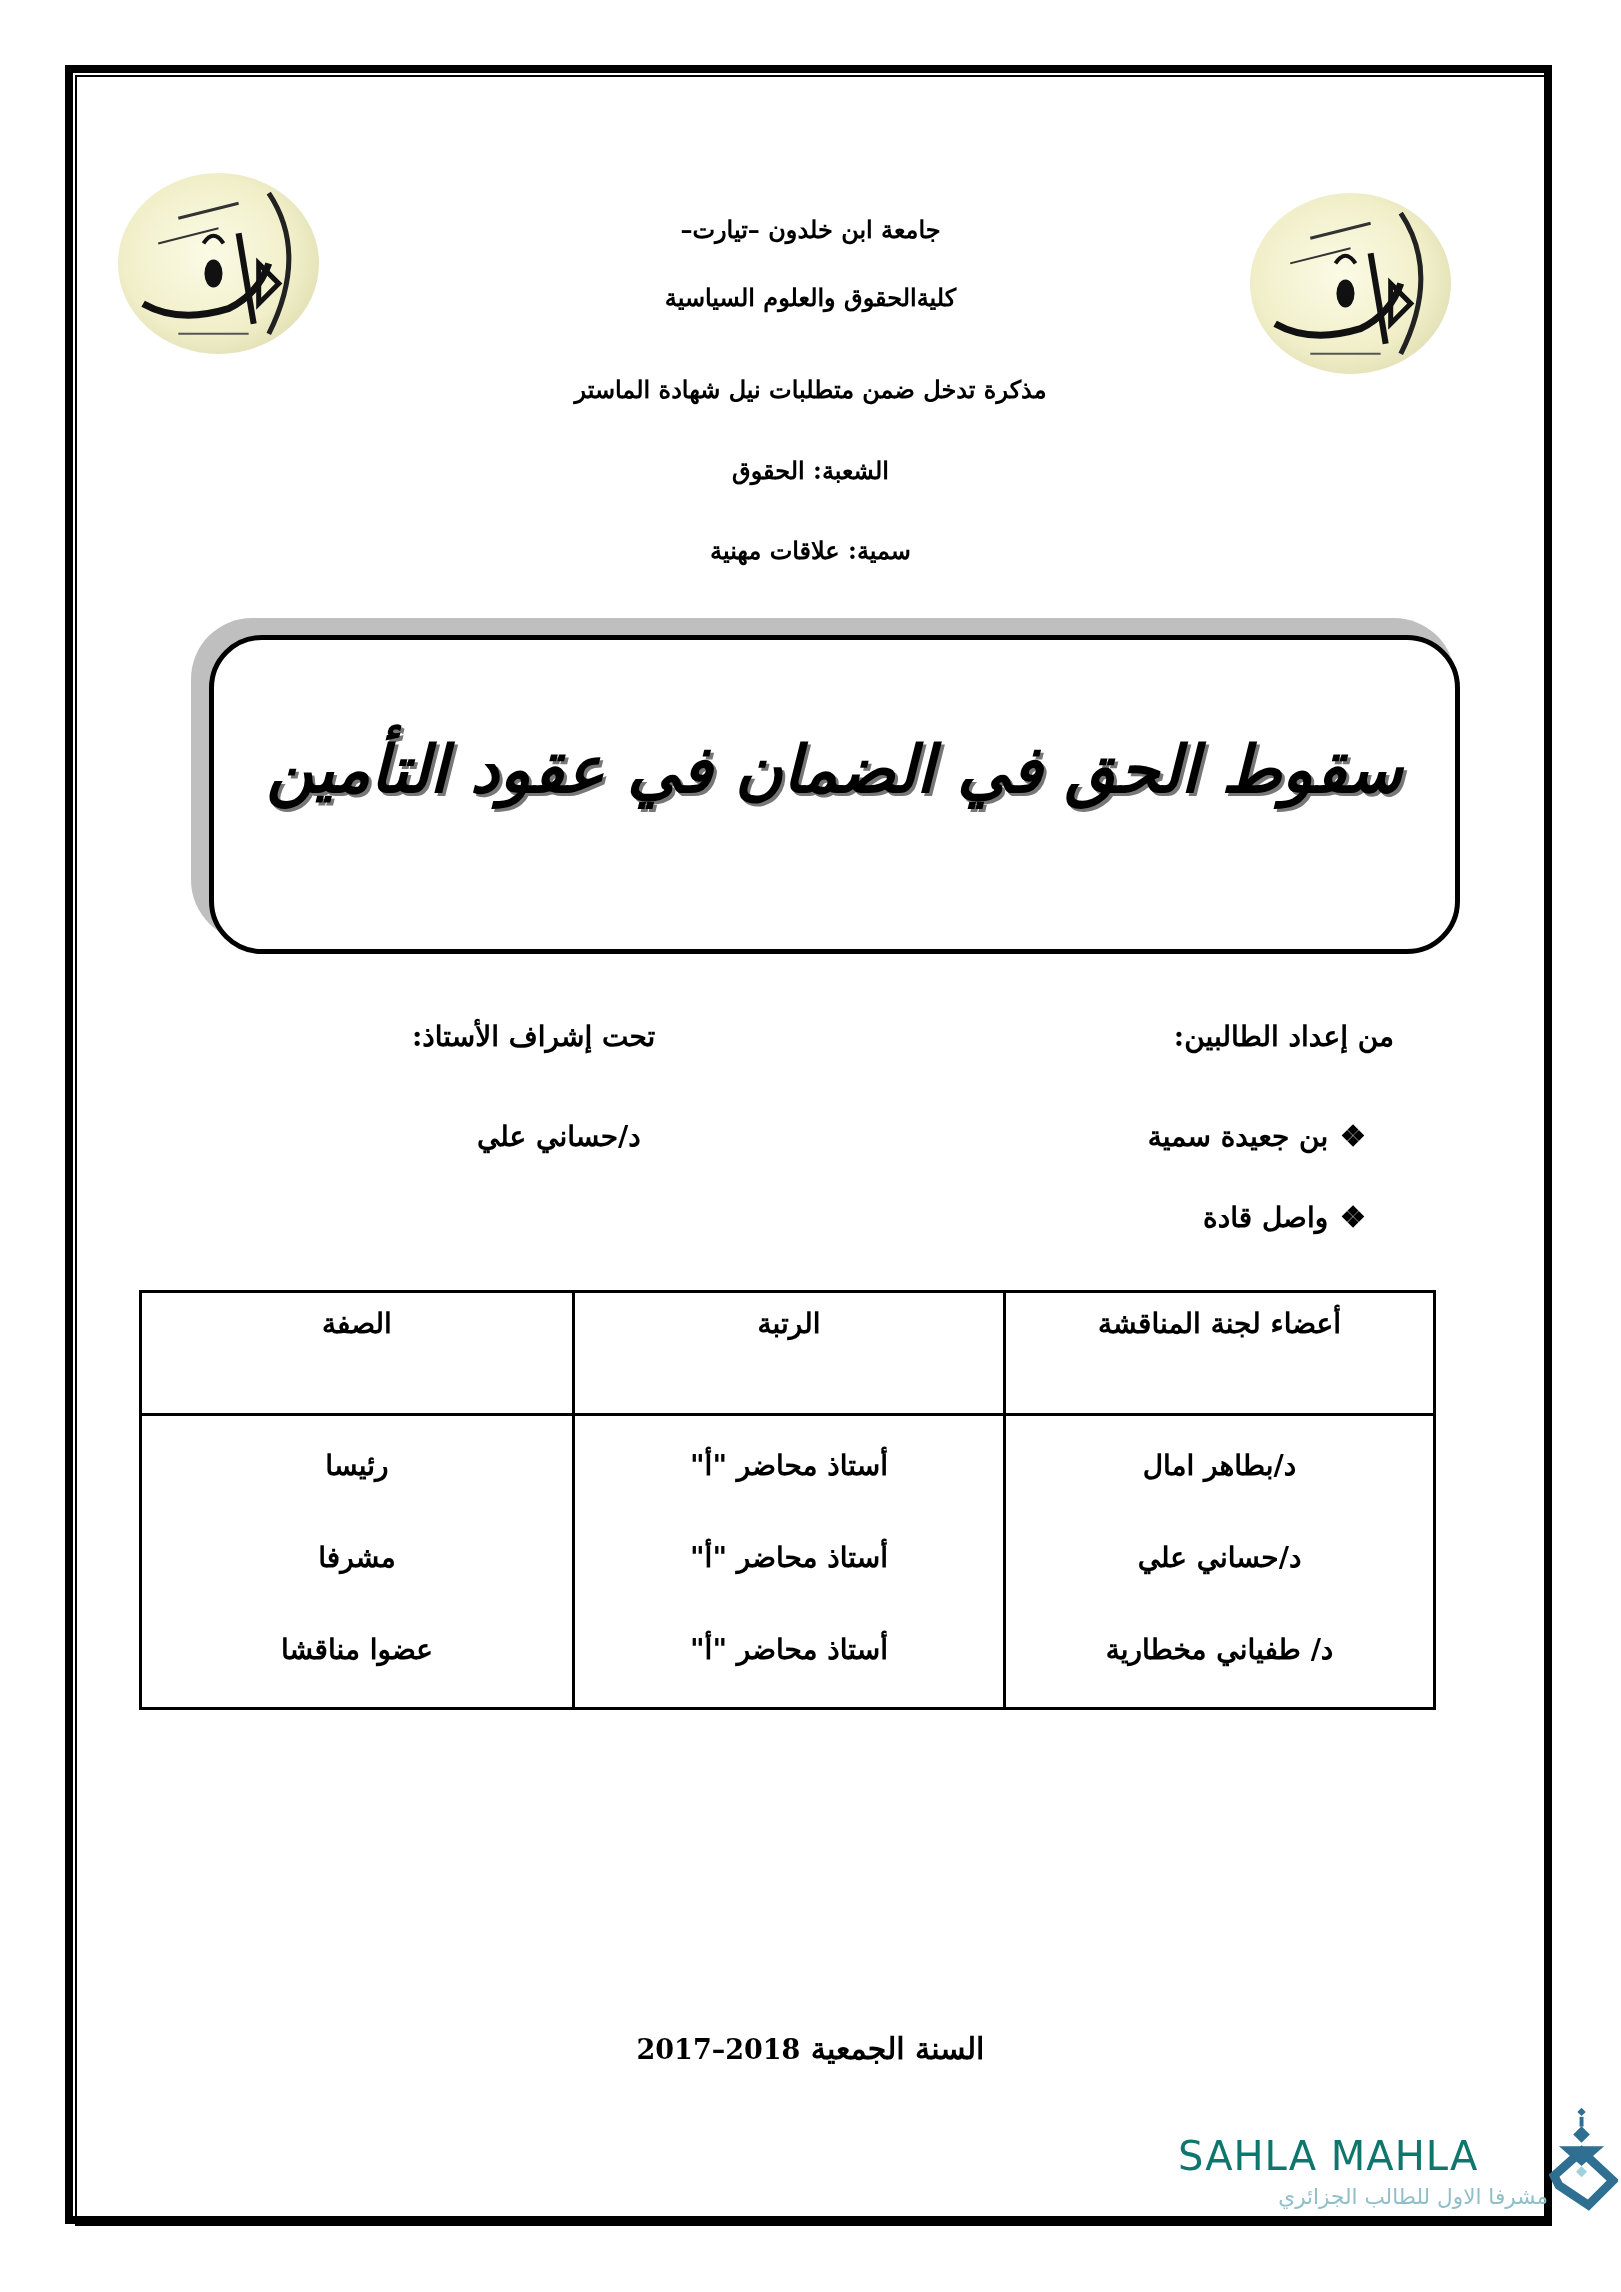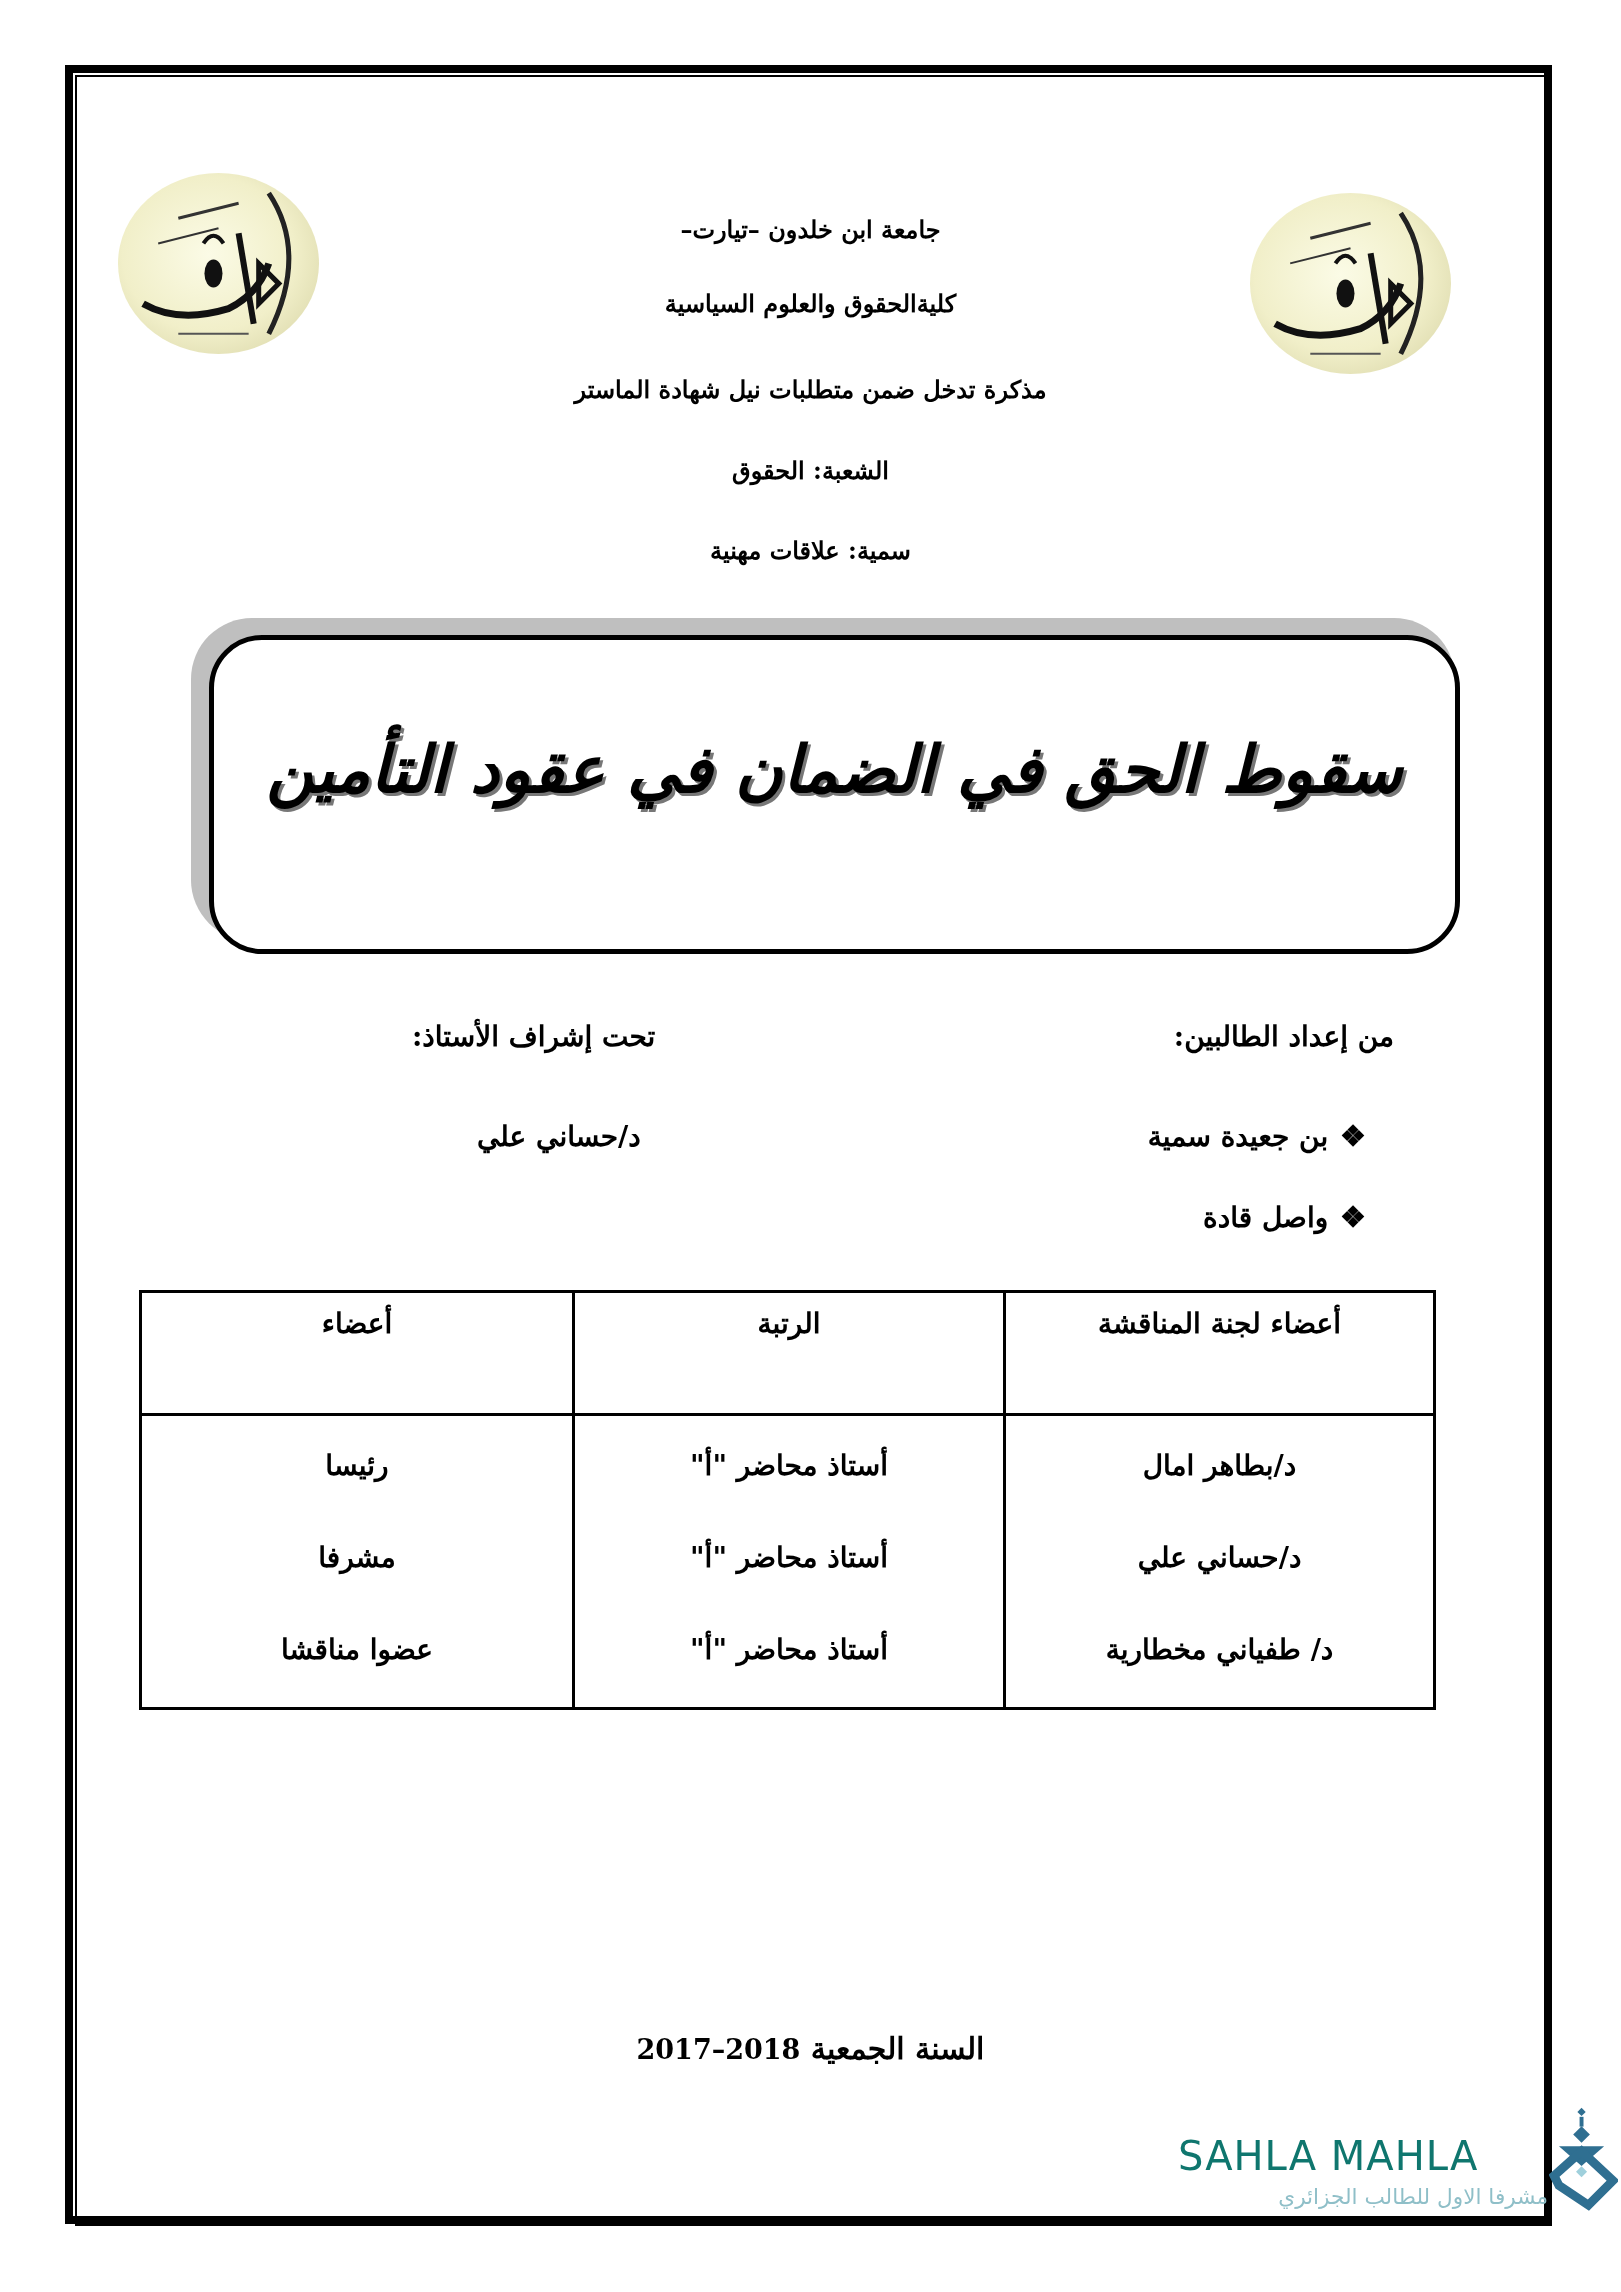--- a/index.html
+++ b/index.html
@@ -84,21 +84,21 @@
     <path d="M120 60 L135 150" stroke="#111" stroke-width="6" fill="none"></path>
     <path d="M140 90 L160 110 L140 130 Z" fill="none" stroke="#111" stroke-width="5"></path>
     <ellipse cx="95" cy="100" rx="9" ry="14" fill="#111"></ellipse>
     <path d="M85 70 Q95 55 105 70" stroke="#111" stroke-width="4" fill="none"></path>
     <path d="M40 70 L100 55" stroke="#333" stroke-width="2" fill="none"></path>
     <path d="M60 160 L130 160" stroke="#555" stroke-width="2" fill="none"></path>
   </svg>
 </div>
 
 <div class="abs hline" style="top:210px;">جامعة ابن خلدون –تيارت–</div>
-<div class="abs hline" style="top:284px;">كليةالحقوق والعلوم السياسية</div>
+<div class="abs hline" style="top:278px;">كليةالحقوق والعلوم السياسية</div>
 <div class="abs hline" style="top:370px;">مذكرة تدخل ضمن متطلبات نيل شهادة الماستر</div>
 <div class="abs hline" style="top:451px;">الشعبة: الحقوق</div>
 <div class="abs hline" style="top:531px;">سمية: علاقات مهنية</div>
 
 <div class="abs title-shadow"></div>
 <div class="abs title-box"></div>
 <div class="abs title-text">سقوط الحق في الضمان في عقود التأمين</div>
 
 <div class="abs lbl" style="right:227px; top:1017px;">من إعداد الطالبين:</div>
 <div class="abs lbl" style="right:255px; top:1117px;">
@@ -109,21 +109,21 @@
 </div>
 
 <div class="abs lbl" style="left:412px; top:1017px;">تحت إشراف الأستاذ:</div>
 <div class="abs lbl" style="left:477px; top:1117px;">د/حساني علي</div>
 
 <table class="committee">
   <tbody>
       <tr>
     <th class="col-name">أعضاء لجنة المناقشة</th>
     <th class="col-rank">الرتبة</th>
-    <th class="col-role">أعضاء</th>
+    <th class="col-role">الصفة</th>
   </tr>
   <tr>
     <td class="body-cell">
       <div>د/بطاهر امال</div>
       <div>د/حساني علي</div>
       <div>د/ طفياني مخطارية</div>
     </td>
     <td class="body-cell">
       <div>أستاذ محاضر "أ"</div>
       <div>أستاذ محاضر "أ"</div>

